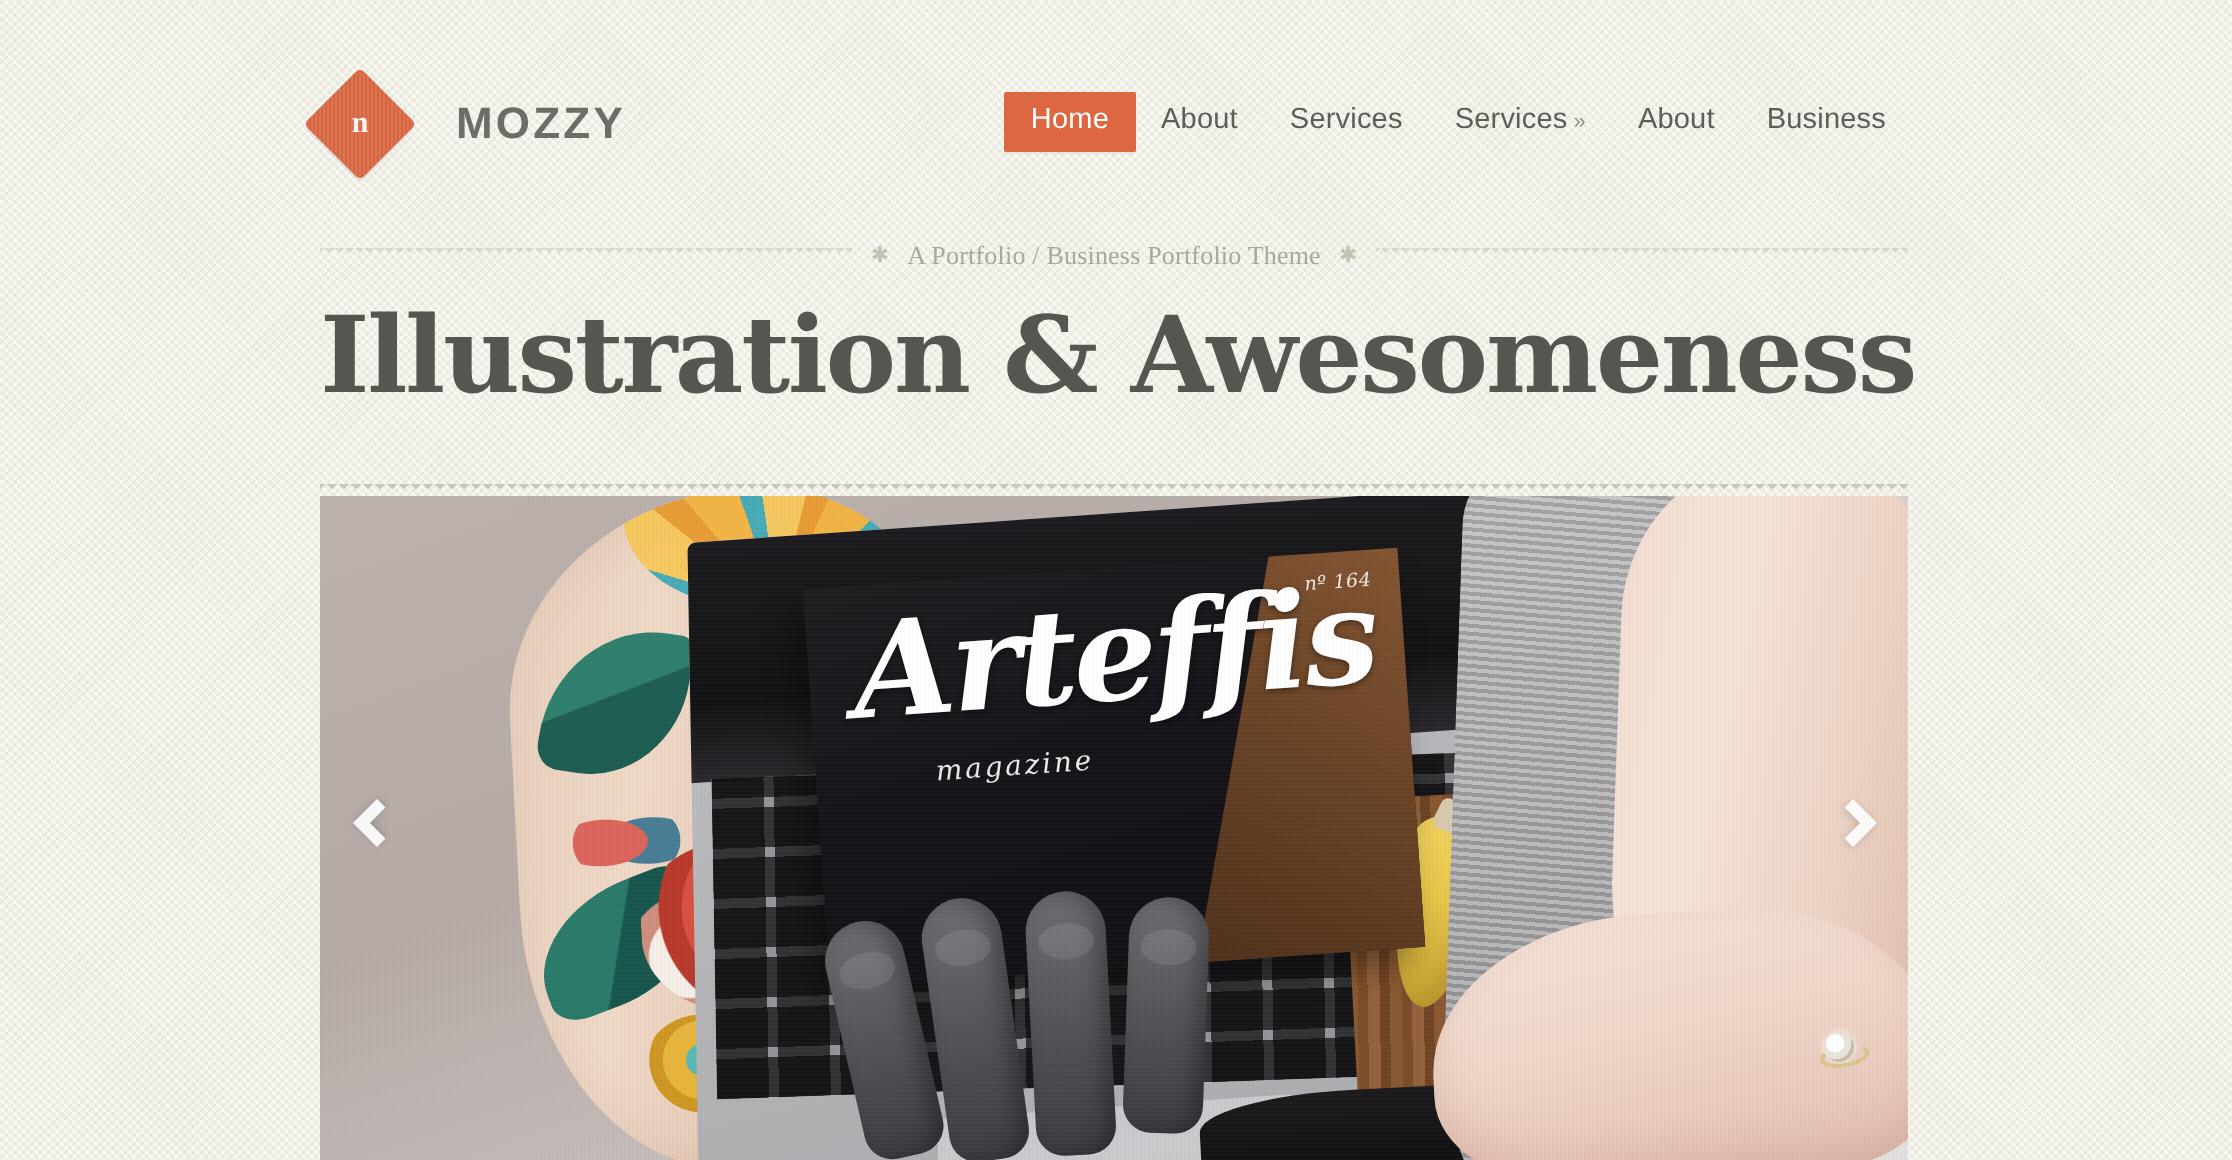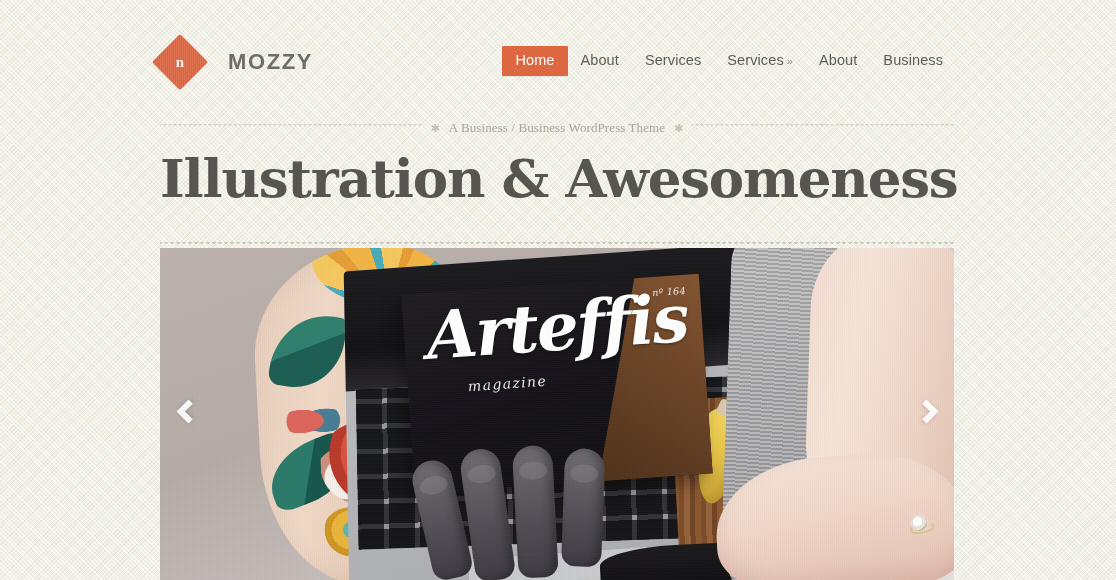--- a/index.html
+++ b/index.html
@@ -530,21 +530,21 @@
       <a class="nav-item" href="#"><span>Services</span></a>
       <a class="nav-item" href="#"><span>Services</span><span class="caret">»</span></a>
       <a class="nav-item" href="#"><span>About</span></a>
       <a class="nav-item" href="#"><span>Business</span></a>
     </nav>
   </div>
 
   <div class="tagline-row">
     <div class="zz"></div>
     <div class="zz-star">✱</div>
-    <div class="tagline-text">A Business / Business WordPress Theme</div>
+    <div class="tagline-text">A Portfolio / Business Portfolio Theme</div>
     <div class="zz-star">✱</div>
     <div class="zz"></div>
   </div>
 
   <h1 class="headline">Illustration &amp; Awesomeness</h1>
 
   <div class="slider-wrap">
     <div class="slider-zz"></div>
 
     <div class="slide">

